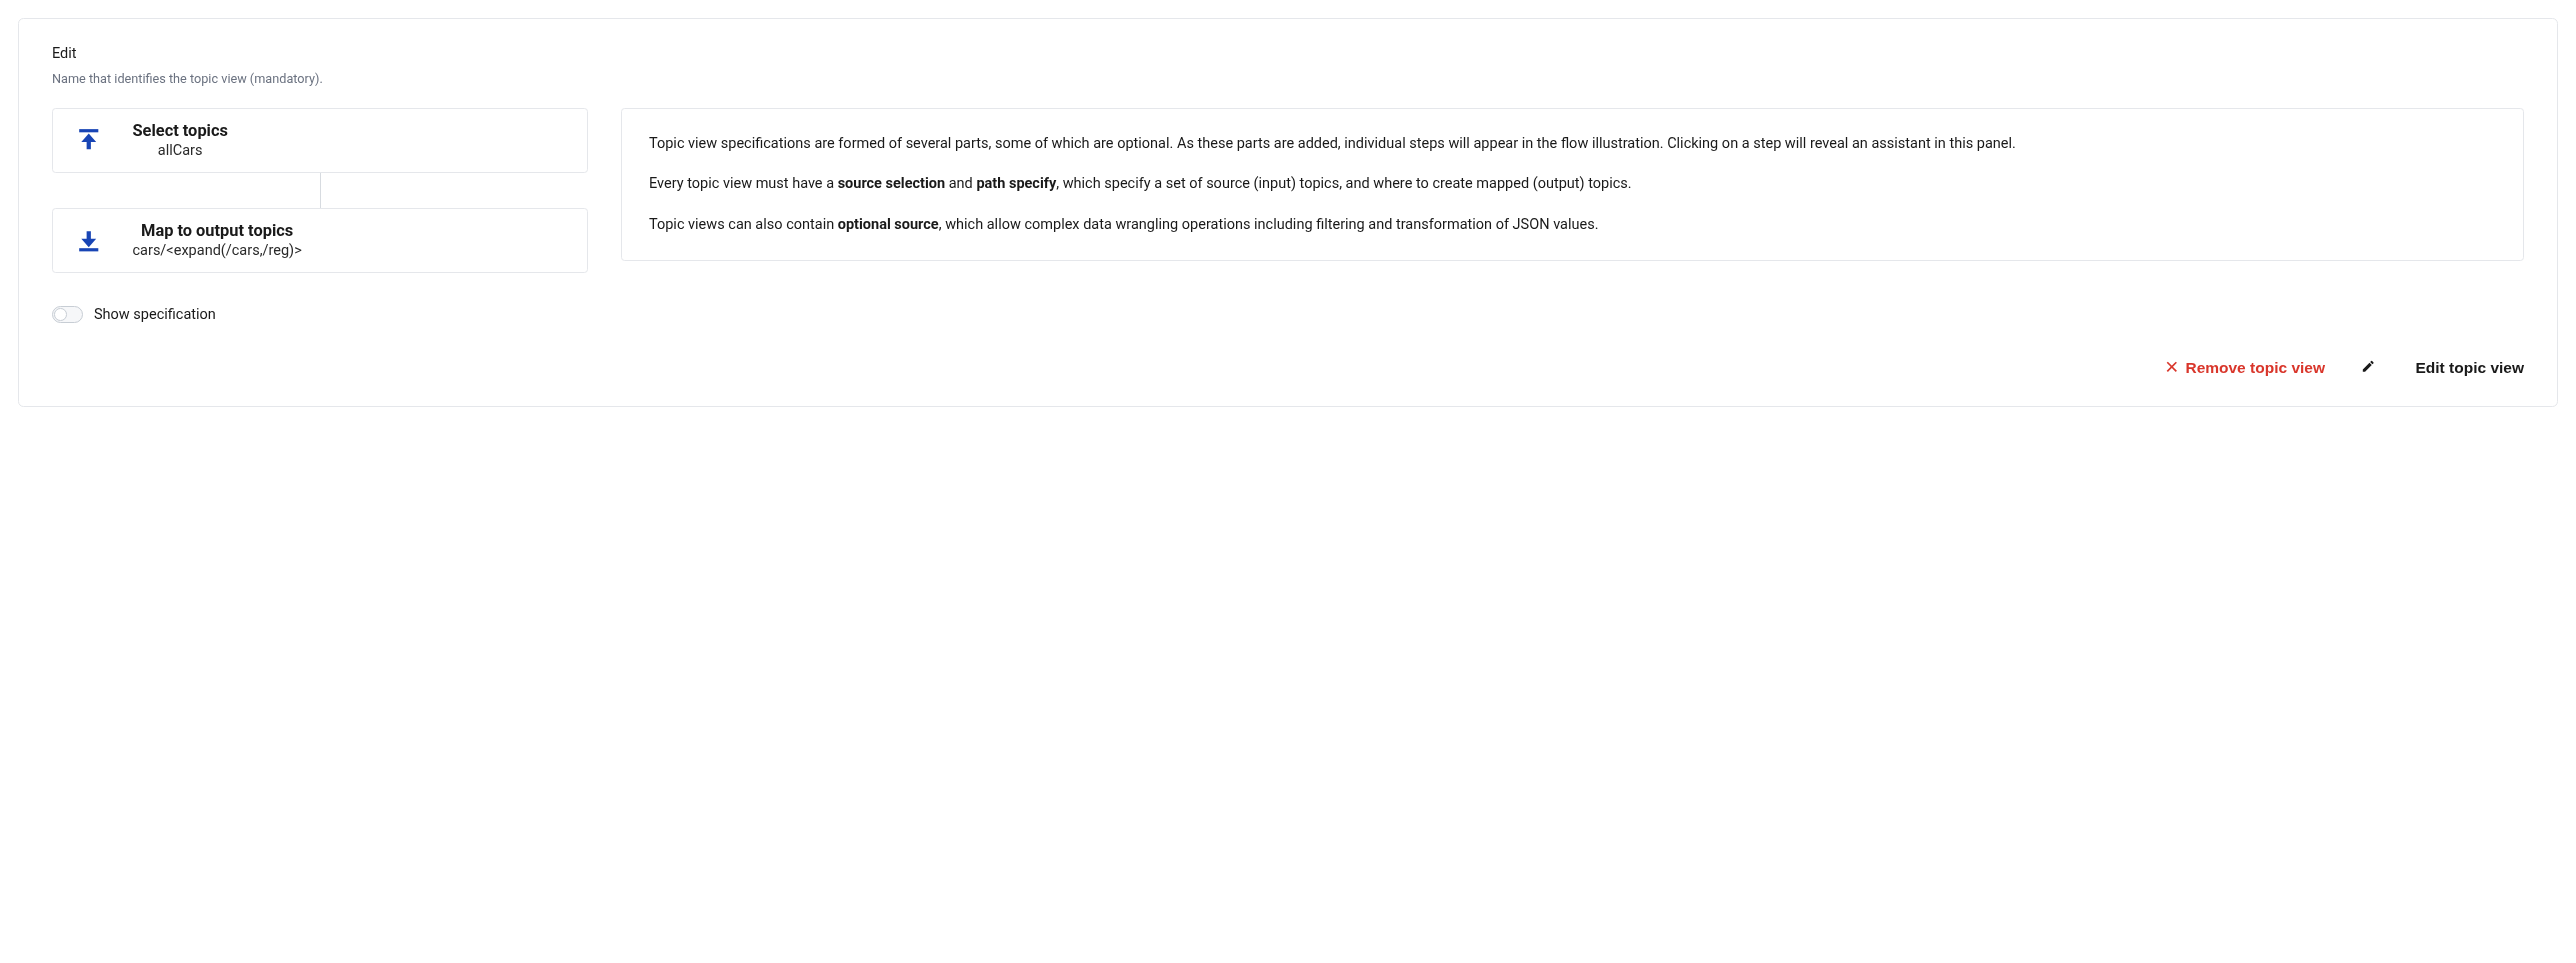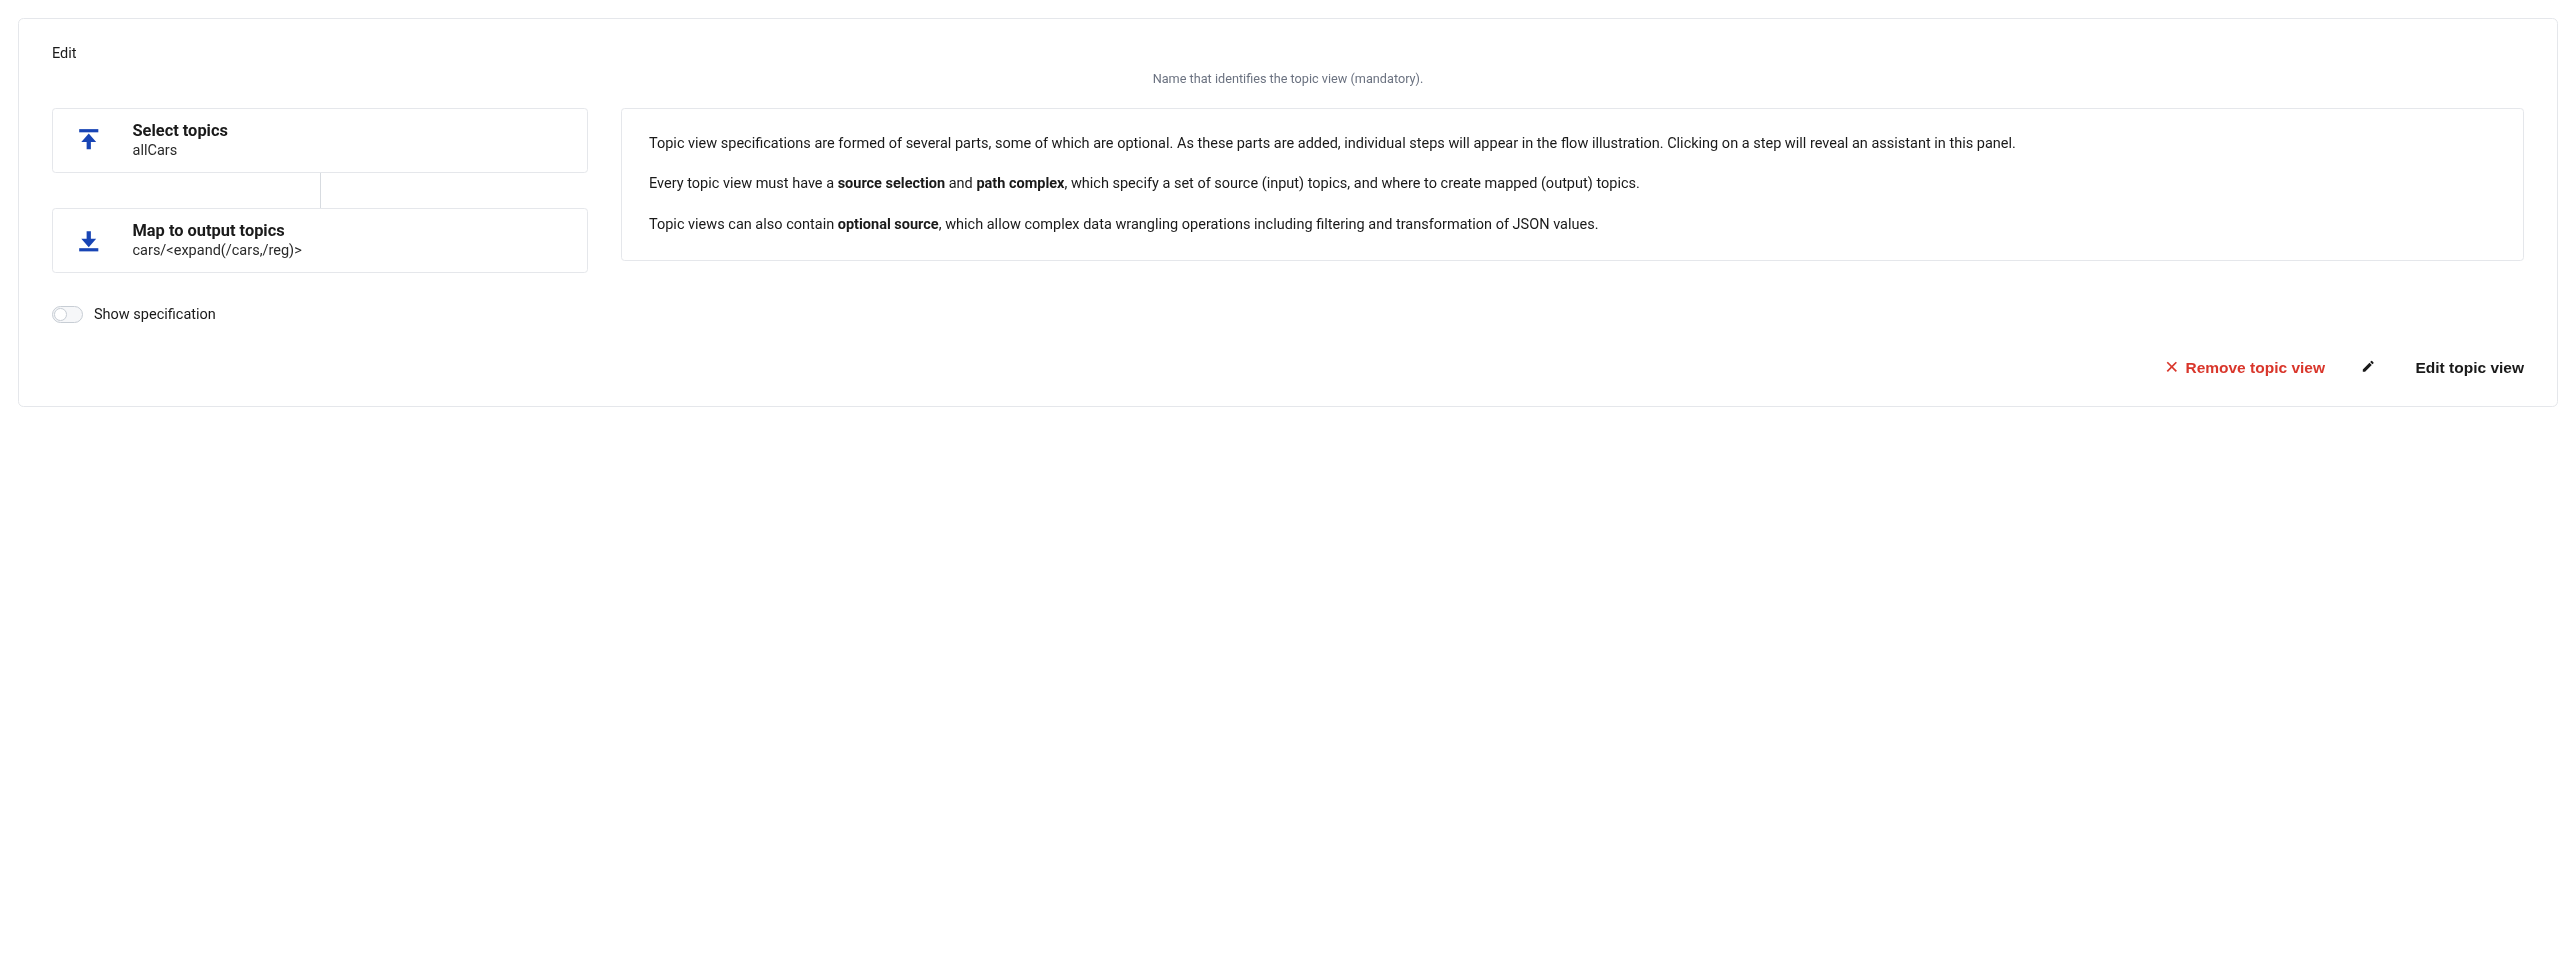--- a/index.html
+++ b/index.html
@@ -32,21 +32,20 @@
       border-radius: 3.6px;
       background: #edf1f7;
       color: #1a1a1a;
       outline: 1.8px solid #b3cdf5;
       outline-offset: 0;
     }
     .help-text {
       font-size: 12.7px;
       color: #6b7280;
       margin-top: 7.3px;
-      text-align: center;
     }
     .content-row {
       display: flex;
       gap: 33px;
       margin-top: 22px;
       align-items: flex-start;
     }
     .flow-column {
       flex: 0 0 536px;
       display: flex;
@@ -69,20 +68,21 @@
       height: 36px;
       display: flex;
       align-items: center;
       justify-content: center;
       flex-shrink: 0;
     }
     .step-body {
       display: flex;
       flex-direction: column;
       gap: 1.8px;
+      align-items: center;
     }
     .step-title {
       font-size: 16.4px;
       font-weight: 700;
       color: #1a1a1a;
     }
     .step-subtitle {
       font-size: 14.5px;
       color: #2a2a2a;
     }
@@ -202,21 +202,21 @@
           <div class="step-title">Map to output topics</div>
           <div class="step-subtitle">cars/&lt;expand(/cars,/reg)&gt;</div>
         </div>
       </div>
 
     </div>
 
     <div class="info-column">
       <p>Topic view specifications are formed of several parts, some of which are optional. As these parts are added, individual steps will appear in the flow illustration. Clicking on a step will reveal an assistant in this panel.</p>
       <p>
-        <span>Every topic view must have a </span><b>source selection</b><span> and </span><b>path complex</b><span>, which specify a set of source (input) topics, and where to create mapped (output) topics.</span>
+        <span>Every topic view must have a </span><b>source selection</b><span> and </span><b>path specify</b><span>, which specify a set of source (input) topics, and where to create mapped (output) topics.</span>
       </p>
       <p>
         <span>Topic views can also contain </span><b>optional source</b><span>, which allow complex data wrangling operations including filtering and transformation of JSON values.</span>
       </p>
     </div>
 
   </div>
 
   <div class="toggle-row">
     <div class="toggle">

